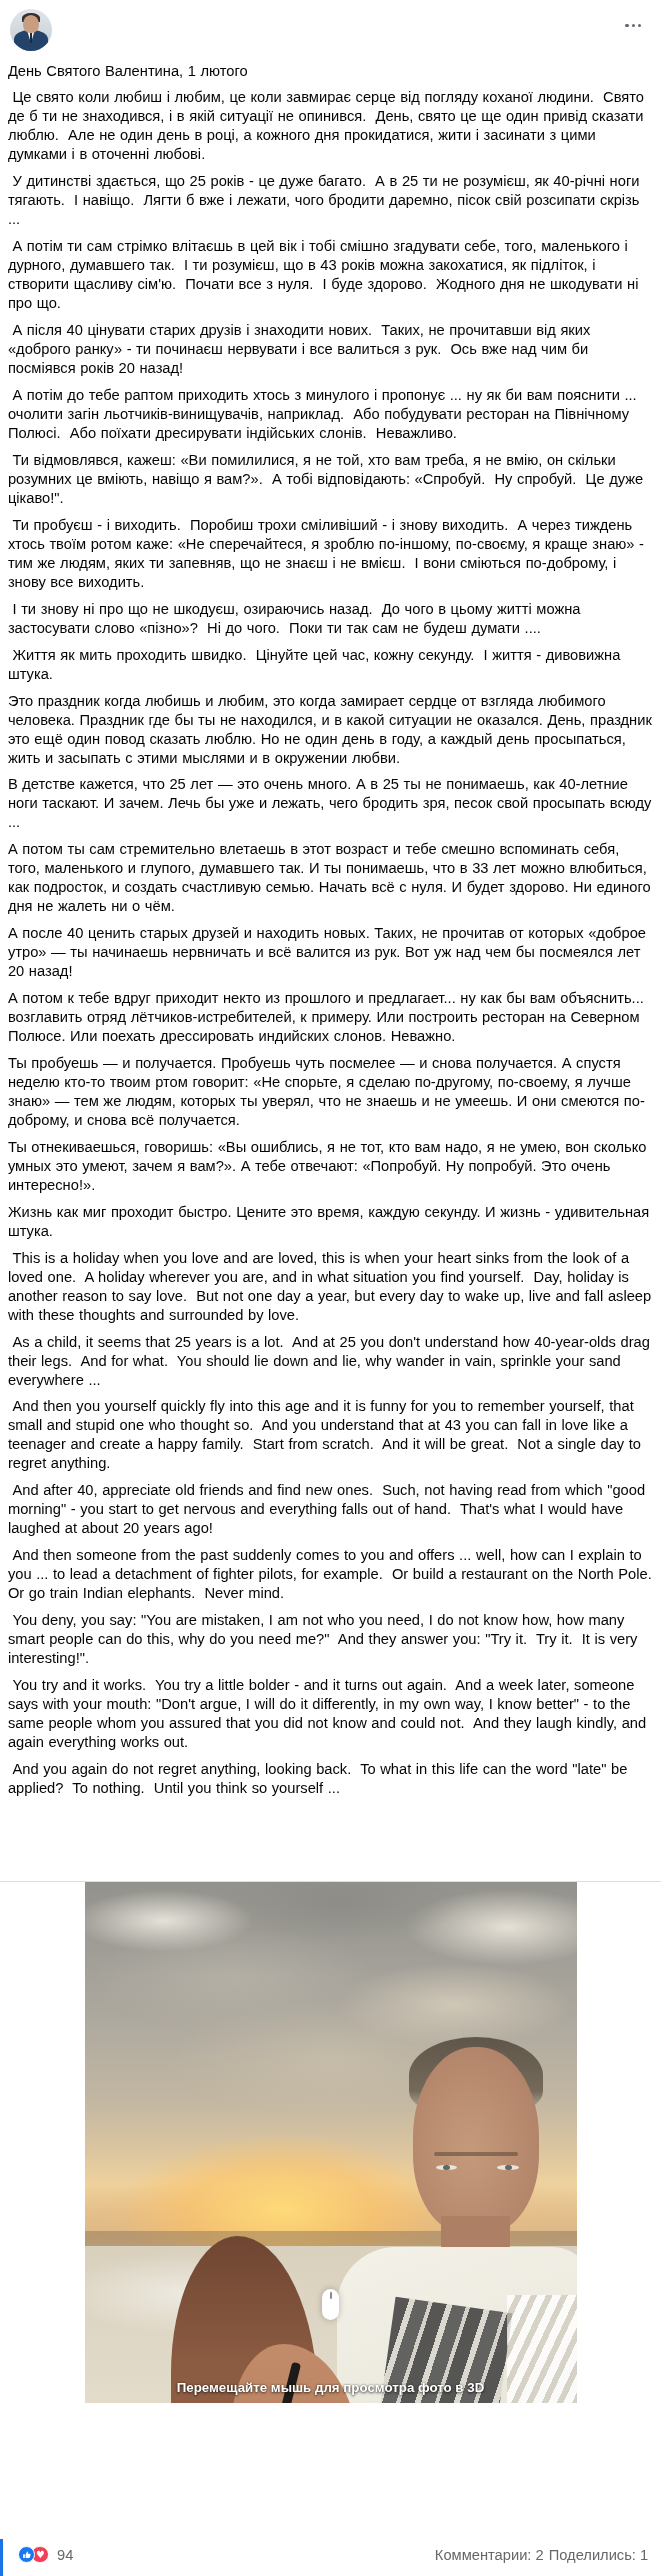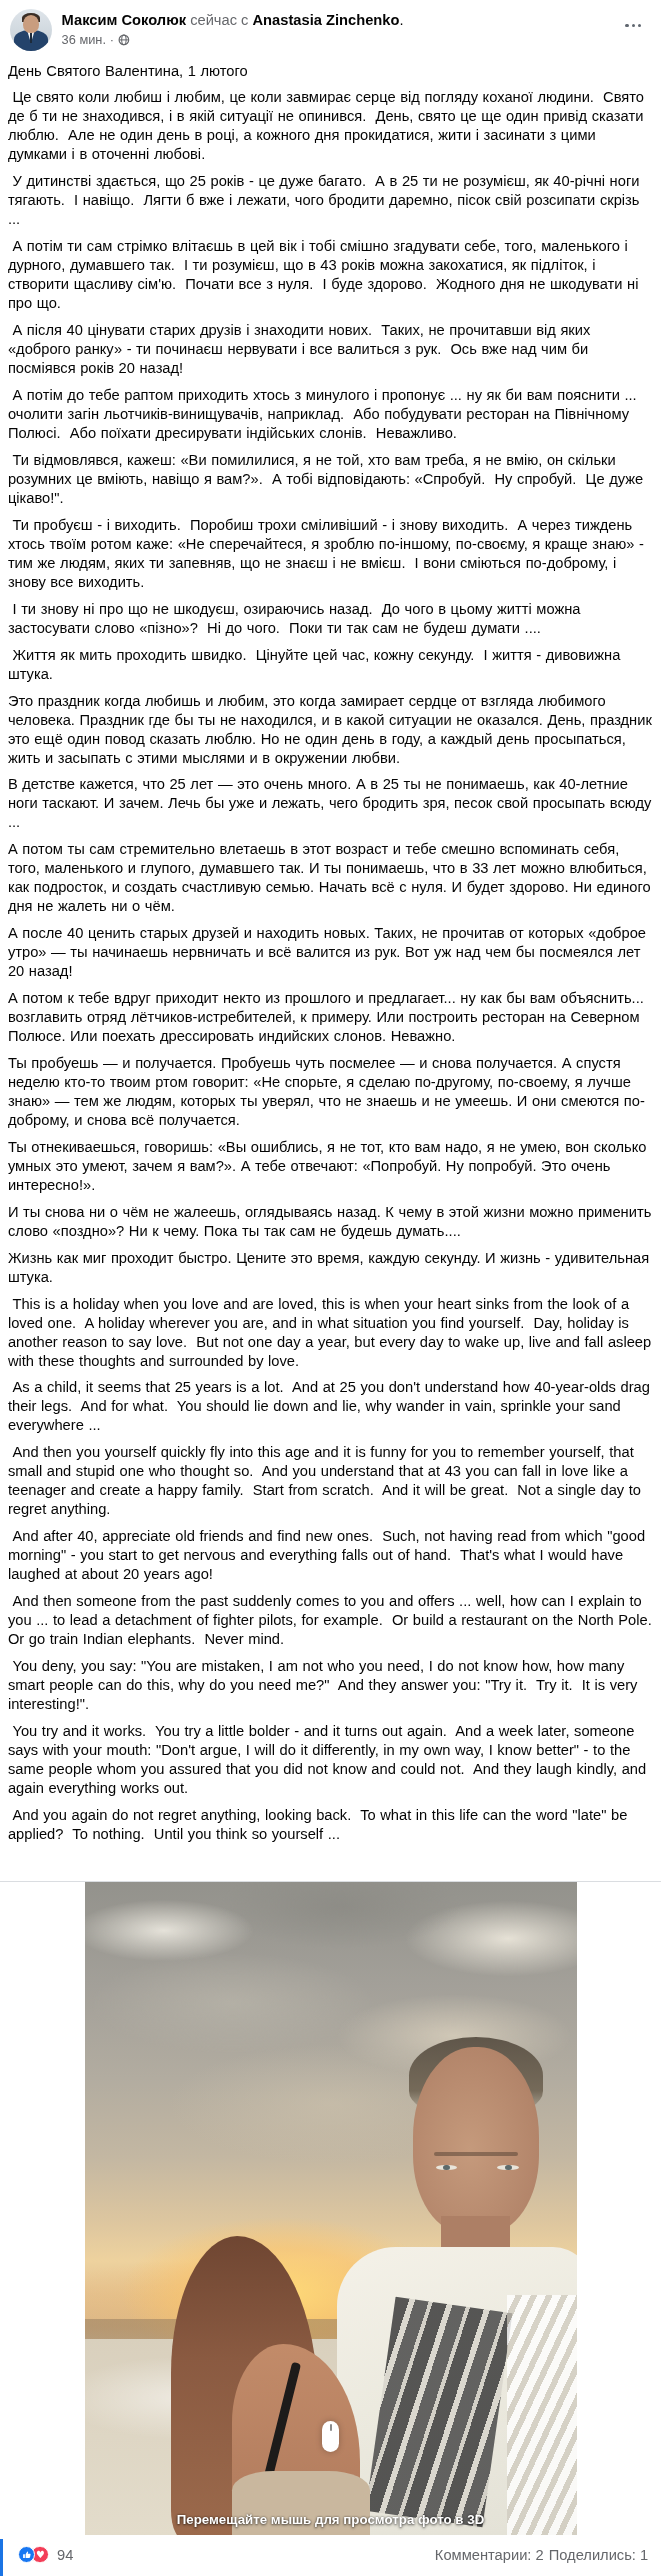--- a/index.html
+++ b/index.html
@@ -20,21 +20,21 @@
   .name-line .mid{color:#65676b;font-weight:normal;}
   .meta-line{font-size:12.8px;color:#65676b;margin-top:2.9px;display:flex;align-items:center;gap:3.9px;}
   .globe{width:11.8px;height:11.8px;display:inline-block;}
   .menu-dots{position:absolute;right:19.6px;top:23.6px;display:flex;gap:2.9px;cursor:pointer;}
   .menu-dots i{width:3.4px;height:3.4px;border-radius:50%;background:#606770;display:block;}
   
   .post-text{margin-top:9.8px;padding:0 8.8px 0 7.9px;height:1817px;overflow:hidden;}
   .post-text p{margin:0 0 7.9px;font-size:14.7px;line-height:19px;white-space:pre-wrap;word-spacing:0.5px;}
   
   .photo-section{border-top:1px solid #dadde1;margin-top:2px;height:653px;background:#fff;}
-  .photo{width:492px;height:653px;margin:0 auto;position:relative;overflow:hidden;background:
+  .photo{width:492px;height:521px;margin:0 auto;position:relative;overflow:hidden;background:
      linear-gradient(180deg,#93928c 0%,#a3a099 16%,#b2aca0 30%,#c3b7a2 42%,#ddc69f 52%,#eed29e 58%,#e2c192 63%,#d6b68e 68%,#d9cab4 74%,#ded5c6 100%);}
   .clouds{position:absolute;inset:0;height:62%;background:
      radial-gradient(ellipse 128px 44px at 16% 12%,rgba(233,230,221,.95),transparent 70%),
      radial-gradient(ellipse 167px 59px at 52% 6%,rgba(140,139,133,.85),transparent 72%),
      radial-gradient(ellipse 147px 54px at 86% 14%,rgba(238,233,221,.9),transparent 70%),
      radial-gradient(ellipse 196px 69px at 30% 30%,rgba(184,180,169,.75),transparent 72%),
      radial-gradient(ellipse 167px 59px at 75% 38%,rgba(228,217,196,.65),transparent 70%),
      radial-gradient(ellipse 216px 79px at 50% 55%,rgba(210,198,175,.5),transparent 75%);}
   .sun-glow{position:absolute;left:0;top:48%;width:100%;height:30%;background:
      radial-gradient(ellipse 206px 98px at 40% 50%,rgba(255,219,120,.95),rgba(252,196,105,.6) 45%,transparent 78%),
@@ -85,32 +85,20 @@
 <body>
 
 <div class="post-header">
   <div class="avatar">
     <div class="suit"></div>
     <div class="shirt"></div>
     <div class="tie"></div>
     <div class="hair"></div>
     <div class="head"></div>
   </div>
-  <div class="header-texts">
-    <div class="name-line"><b>Максим Соколюк</b><span class="mid"> сейчас с </span><b>Anastasia Zinchenko</b><span>.</span></div>
-    <div class="meta-line">
-      <span>36 мин.</span>
-      <span>·</span>
-      <svg class="globe" viewBox="0 0 16 16">
-        <circle cx="8" cy="8" r="6.5" fill="none" stroke="#65676b" stroke-width="1.6"></circle>
-        <ellipse cx="8" cy="8" rx="3" ry="6.5" fill="none" stroke="#65676b" stroke-width="1.4"></ellipse>
-        <line x1="1.5" y1="8" x2="14.5" y2="8" stroke="#65676b" stroke-width="1.4"></line>
-      </svg>
-    </div>
-  </div>
   <div class="menu-dots">
       <i></i>
       <i></i>
       <i></i>
     </div>
 </div>
 
 <div class="post-text">
 
 <p>День Святого Валентина, 1 лютого</p>
@@ -123,21 +111,20 @@
     <p> Ти пробуєш - і виходить.  Поробиш трохи сміливіший - і знову виходить.  А через тиждень хтось твоїм ротом каже: «Не сперечайтеся, я зроблю по-іншому, по-своєму, я краще знаю» - тим же людям, яких ти запевняв, що не знаєш і не вмієш.  І вони сміються по-доброму, і знову все виходить.</p>
     <p> І ти знову ні про що не шкодуєш, озираючись назад.  До чого в цьому житті можна застосувати слово «пізно»?  Ні до чого.  Поки ти так сам не будеш думати ....</p>
     <p> Життя як мить проходить швидко.  Цінуйте цей час, кожну секунду.  І життя - дивовижна штука.</p>
     <p>Это праздник когда любишь и любим, это когда замирает сердце от взгляда любимого человека. Праздник где бы ты не находился, и в какой ситуации не оказался. День, праздник это ещё один повод сказать люблю. Но не один день в году, а каждый день просыпаться, жить и засыпать с этими мыслями и в окружении любви.</p>
     <p>В детстве кажется, что 25 лет — это очень много. А в 25 ты не понимаешь, как 40-летние ноги таскают. И зачем. Лечь бы уже и лежать, чего бродить зря, песок свой просыпать всюду ...</p>
     <p>А потом ты сам стремительно влетаешь в этот возраст и тебе смешно вспоминать себя, того, маленького и глупого, думавшего так. И ты понимаешь, что в 33 лет можно влюбиться, как подросток, и создать счастливую семью. Начать всё с нуля. И будет здорово. Ни единого дня не жалеть ни о чём.</p>
     <p>А после 40 ценить старых друзей и находить новых. Таких, не прочитав от которых «доброе утро» — ты начинаешь нервничать и всё валится из рук. Вот уж над чем бы посмеялся лет 20 назад!</p>
     <p>А потом к тебе вдруг приходит некто из прошлого и предлагает... ну как бы вам объяснить... возглавить отряд лётчиков-истребителей, к примеру. Или построить ресторан на Северном Полюсе. Или поехать дрессировать индийских слонов. Неважно.</p>
     <p>Ты пробуешь — и получается. Пробуешь чуть посмелее — и снова получается. А спустя неделю кто-то твоим ртом говорит: «Не спорьте, я сделаю по-другому, по-своему, я лучше знаю» — тем же людям, которых ты уверял, что не знаешь и не умеешь. И они смеются по-доброму, и снова всё получается.</p>
     <p>Ты отнекиваешься, говоришь: «Вы ошиблись, я не тот, кто вам надо, я не умею, вон сколько умных это умеют, зачем я вам?». А тебе отвечают: «Попробуй. Ну попробуй. Это очень интересно!».</p>
-    <p>И ты снова ни о чём не жалеешь, оглядываясь назад. К чему в этой жизни можно применить слово «поздно»? Ни к чему. Пока ты так сам не будешь думать....</p>
     <p>Жизнь как миг проходит быстро. Цените это время, каждую секунду. И жизнь - удивительная штука.</p>
     <p> This is a holiday when you love and are loved, this is when your heart sinks from the look of a loved one.  A holiday wherever you are, and in what situation you find yourself.  Day, holiday is another reason to say love.  But not one day a year, but every day to wake up, live and fall asleep with these thoughts and surrounded by love.</p>
     <p> As a child, it seems that 25 years is a lot.  And at 25 you don't understand how 40-year-olds drag their legs.  And for what.  You should lie down and lie, why wander in vain, sprinkle your sand everywhere ...</p>
     <p> And then you yourself quickly fly into this age and it is funny for you to remember yourself, that small and stupid one who thought so.  And you understand that at 43 you can fall in love like a teenager and create a happy family.  Start from scratch.  And it will be great.  Not a single day to regret anything.</p>
     <p> And after 40, appreciate old friends and find new ones.  Such, not having read from which "good morning" - you start to get nervous and everything falls out of hand.  That's what I would have laughed at about 20 years ago!</p>
     <p> And then someone from the past suddenly comes to you and offers ... well, how can I explain to you ... to lead a detachment of fighter pilots, for example.  Or build a restaurant on the North Pole.  Or go train Indian elephants.  Never mind.</p>
     <p> You deny, you say: "You are mistaken, I am not who you need, I do not know how, how many smart people can do this, why do you need me?"  And they answer you: "Try it.  Try it.  It is very interesting!".</p>
     <p> You try and it works.  You try a little bolder - and it turns out again.  And a week later, someone says with your mouth: "Don't argue, I will do it differently, in my own way, I know better" - to the same people whom you assured that you did not know and could not.  And they laugh kindly, and again everything works out.</p>
     <p> And you again do not regret anything, looking back.  To what in this life can the word "late" be applied?  To nothing.  Until you think so yourself ...</p>
   </div>

